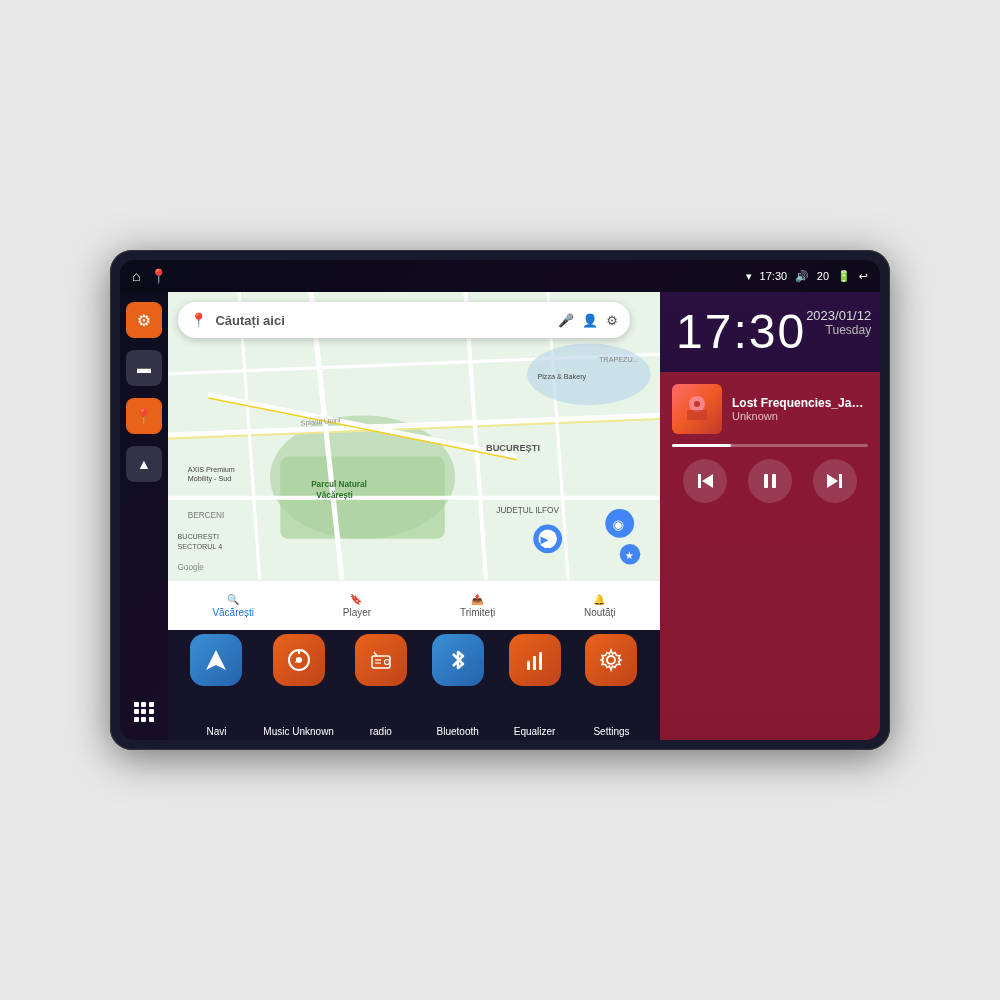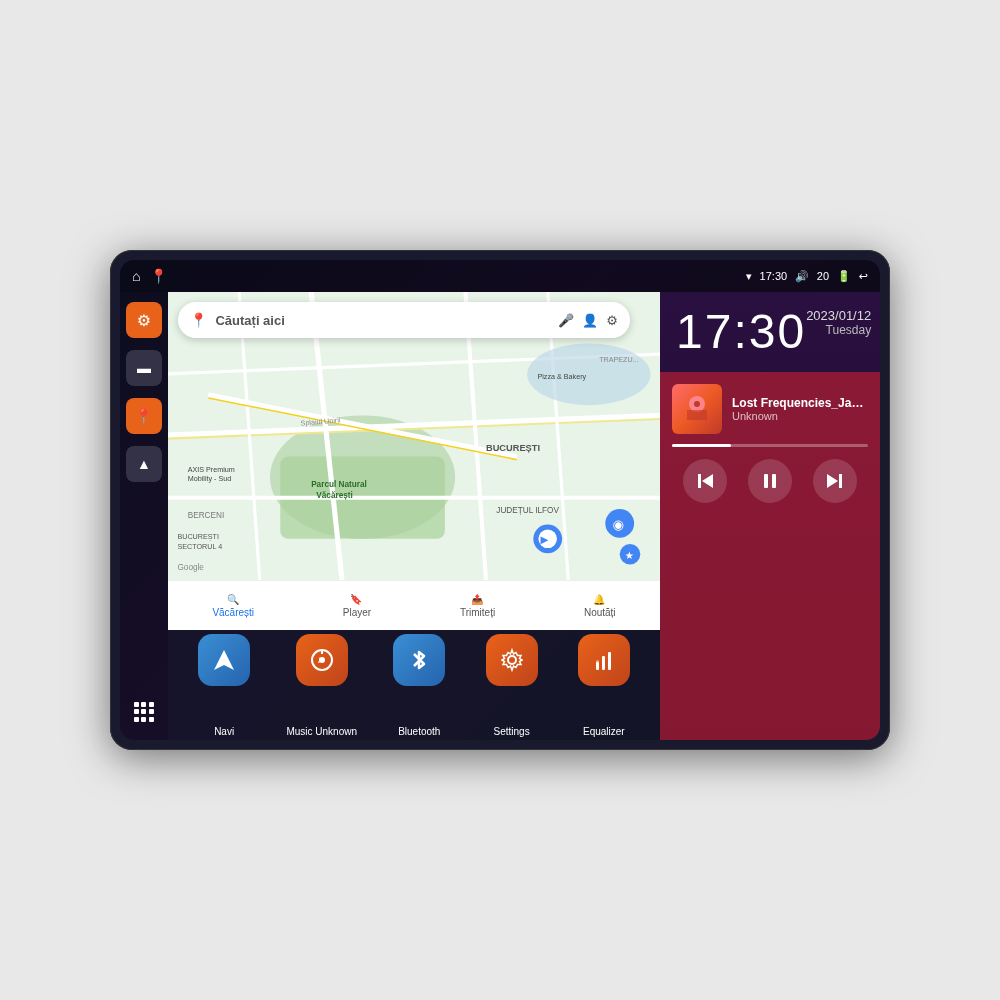--- a/index.html
+++ b/index.html
@@ -494,50 +494,62 @@
                 <circle cx="14" cy="14" r="10" fill="none" stroke="white" stroke-width="2"></circle>
                 <circle cx="14" cy="14" r="3" fill="white"></circle>
                 <line x1="14" y1="4" x2="14" y2="8" stroke="white" stroke-width="2"></line>
                 <text x="9" y="17" font-size="10" fill="white">♪</text>
               </svg>
             </div>
             <span class="app-icon-label">Music Unknown</span>
           </div>
 
 
+          <div class="app-icon-item">
+            <div class="app-icon-circle" style="background:linear-gradient(135deg,#e8621a,#c0441a);">
+              <svg width="28" height="28" viewBox="0 0 28 28">
+                <rect x="5" y="10" width="18" height="12" rx="2" fill="none" stroke="white" stroke-width="1.5"></rect>
+                <line x1="10" y1="10" x2="7" y2="6" stroke="white" stroke-width="1.5"></line>
+                <circle cx="20" cy="16" r="2.5" fill="none" stroke="white" stroke-width="1.2"></circle>
+                <line x1="8" y1="14" x2="14" y2="14" stroke="white" stroke-width="1.2"></line>
+                <line x1="8" y1="17" x2="14" y2="17" stroke="white" stroke-width="1.2"></line>
+              </svg>
+            </div>
+            <span class="app-icon-label">radio</span>
+          </div>
 
           <div class="app-icon-item">
             <div class="app-icon-circle" style="background:linear-gradient(135deg,#3a8fd4,#2563ae);">
               <svg width="28" height="28" viewBox="0 0 28 28">
                 <polyline points="9,8 19,18 14,22 14,6 19,10 9,20" fill="none" stroke="white" stroke-width="2.5" stroke-linejoin="round"></polyline>
               </svg>
             </div>
             <span class="app-icon-label">Bluetooth</span>
-          </div>
-
-          <div class="app-icon-item">
-            <div class="app-icon-circle" style="background:linear-gradient(135deg,#e8621a,#c0441a);">
-              <svg width="28" height="28" viewBox="0 0 28 28">
-                <circle cx="14" cy="14" r="4" fill="none" stroke="white" stroke-width="2"></circle>
-                <path d="M14 4 L15.5 8 L18 6.5 L19.5 9.5 L23 9.5 L21.5 12.5 L24 14 L21.5 15.5 L23 18.5 L19.5 18.5 L18 21.5 L15.5 20 L14 24 L12.5 20 L10 21.5 L8.5 18.5 L5 18.5 L6.5 15.5 L4 14 L6.5 12.5 L5 9.5 L8.5 9.5 L10 6.5 L12.5 8 Z" fill="none" stroke="white" stroke-width="1.5"></path>
-              </svg>
-            </div>
-            <span class="app-icon-label">Settings</span>
           </div>
 
           <div class="app-icon-item">
             <div class="app-icon-circle" style="background:linear-gradient(135deg,#e8621a,#c0441a);">
               <svg width="28" height="28" viewBox="0 0 28 28">
                 <rect x="6" y="16" width="3" height="8" rx="1" fill="white"></rect>
                 <rect x="12" y="10" width="3" height="14" rx="1" fill="white"></rect>
                 <rect x="18" y="6" width="3" height="18" rx="1" fill="white"></rect>
                 <rect x="6" y="14" width="3" height="3" rx="1.5" fill="white" opacity="0.5"></rect>
               </svg>
             </div>
             <span class="app-icon-label">Equalizer</span>
+          </div>
+
+          <div class="app-icon-item">
+            <div class="app-icon-circle" style="background:linear-gradient(135deg,#e8621a,#c0441a);">
+              <svg width="28" height="28" viewBox="0 0 28 28">
+                <circle cx="14" cy="14" r="4" fill="none" stroke="white" stroke-width="2"></circle>
+                <path d="M14 4 L15.5 8 L18 6.5 L19.5 9.5 L23 9.5 L21.5 12.5 L24 14 L21.5 15.5 L23 18.5 L19.5 18.5 L18 21.5 L15.5 20 L14 24 L12.5 20 L10 21.5 L8.5 18.5 L5 18.5 L6.5 15.5 L4 14 L6.5 12.5 L5 9.5 L8.5 9.5 L10 6.5 L12.5 8 Z" fill="none" stroke="white" stroke-width="1.5"></path>
+              </svg>
+            </div>
+            <span class="app-icon-label">Settings</span>
           </div>
 
         </div>
 
       </div>
 
       <div class="right-panel">
 
         <div class="clock-area">
           <div class="clock-time">17:30</div>

